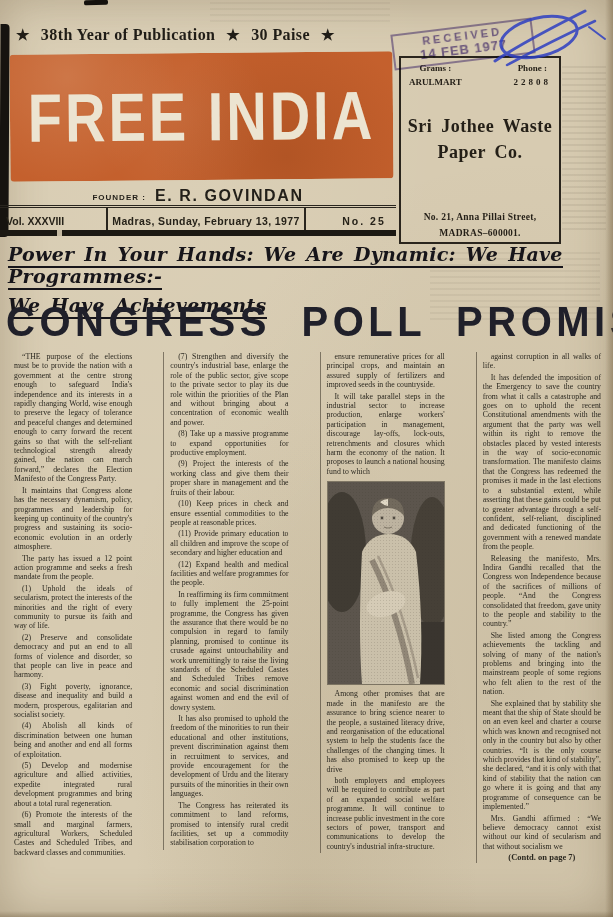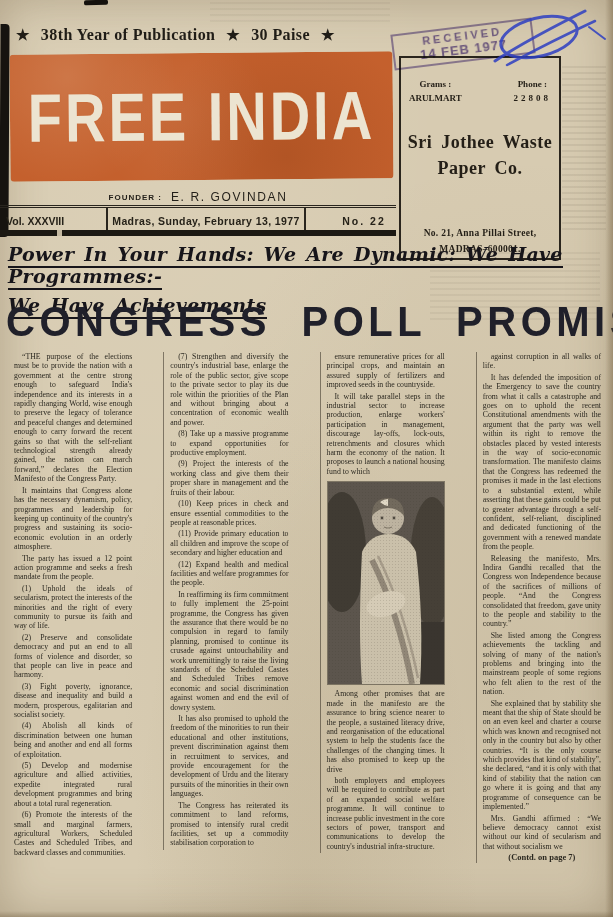--- a/index.html
+++ b/index.html
@@ -36,34 +36,34 @@
       radial-gradient(circle at 72% 82%, rgba(130,55,15,.28), transparent 45%),
       radial-gradient(circle at 45% 50%, rgba(255,240,220,.08), transparent 40%),
       var(--masthead_orange, #c4602d); }
   .masthead-title { font-family:"Liberation Sans", sans-serif; font-weight:800;
     font-size:56px; letter-spacing:3px; color:#ece4d1; white-space:nowrap;
     transform:scaleY(1.22); text-shadow:0 0 1px rgba(196,96,45,.6); }
 
   .founder-line { position:absolute; top:187px; left:0; width:396px; text-align:center;
     font-family:"Liberation Sans", sans-serif; color:#221f19; }
   .founder-label { font-size:8px; font-weight:bold; letter-spacing:1px; margin-right:9px; vertical-align:1.5px; }
-  .founder-name { font-size:12px; font-weight:normal; letter-spacing:1.6px; }
+  .founder-name { font-size:16px; font-weight:bold; letter-spacing:1.6px; }
 
   .dateline { position:absolute; top:205px; left:0; width:396px; height:25px;
     display:flex; align-items:stretch; border-top:3px double #29251e;
     font-family:"Liberation Sans", sans-serif; font-weight:bold; font-size:10.5px; color:#262219;gap:26px; }
   .dl-cell { display:flex; align-items:center; }
   .dl-vol { width:74px; padding-left:6px; }
   .dl-date { flex:1; justify-content:center; border-left:2px solid #29251e; border-right:2px solid #29251e; letter-spacing:.4px; }
   .dl-issue { width:64px; justify-content:center; letter-spacing:2px; }
   .thick-bar { position:absolute; top:230px; left:0; width:396px; height:6px; background:#1c1913; }
   .thick-bar-gap { position:absolute; top:230px; left:57px; width:5px; height:6px; background:var(--paper,#d7cbb1); opacity:.9; }
 
   .ad-box { position:absolute; left:399px; top:56px; width:158px; height:180px;
-    border:2px solid #2a251d; text-align:center; color:#241f17; padding-top:20px; }
+    border:2px solid #2a251d; text-align:center; color:#241f17; padding-top:4px; }
   .ad-contact { display:flex; justify-content:space-between; padding:0 8px; font-size:9px; font-weight:bold; line-height:1.5; }
   .ad-contact .cell { text-align:center; }
   .phone-num { letter-spacing:3px; }
   .ad-company { margin-top:24px; font-size:18px; font-weight:bold; line-height:1.45; letter-spacing:.5px; word-spacing:4px; }
   .ad-address { margin-top:44px; font-size:9.5px; font-weight:bold; line-height:1.7; letter-spacing:.3px; }
 
   .stamp { position:absolute; left:392px; top:26px; width:138px; padding:2px 0 3px;
     border:2px solid rgba(106,84,166,.75); color:var(--stamp_purple,#6a54a6);
     transform:rotate(-7deg); text-align:center; font-family:"Liberation Sans",sans-serif;
     opacity:.85; mix-blend-mode:multiply; filter:blur(.3px); }
@@ -118,21 +118,21 @@
     <div class="masthead-title">FREE INDIA</div>
   </div>
 
   <div class="founder-line">
     <span class="founder-label">FOUNDER :</span><span class="founder-name">E. R. GOVINDAN</span>
   </div>
 
   <div class="dateline">
     <div class="dl-cell dl-vol">Vol. XXXVIII</div>
     <div class="dl-cell dl-date">Madras, Sunday, February 13, 1977</div>
-    <div class="dl-cell dl-issue">No.  22</div>
+    <div class="dl-cell dl-issue">No.  25</div>
   </div>
   <div class="thick-bar"></div>
   <div class="thick-bar-gap"></div>
 
   <div class="ad-box">
     <div class="ad-contact">
       <div class="cell">
         <div>Grams :</div>
         <div>ARULMART</div>
       </div>

